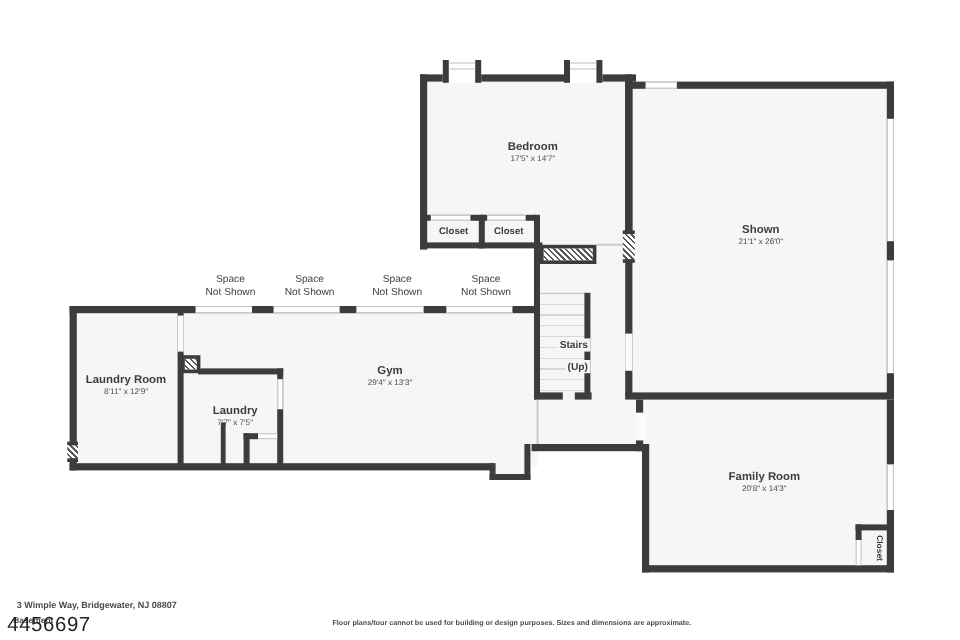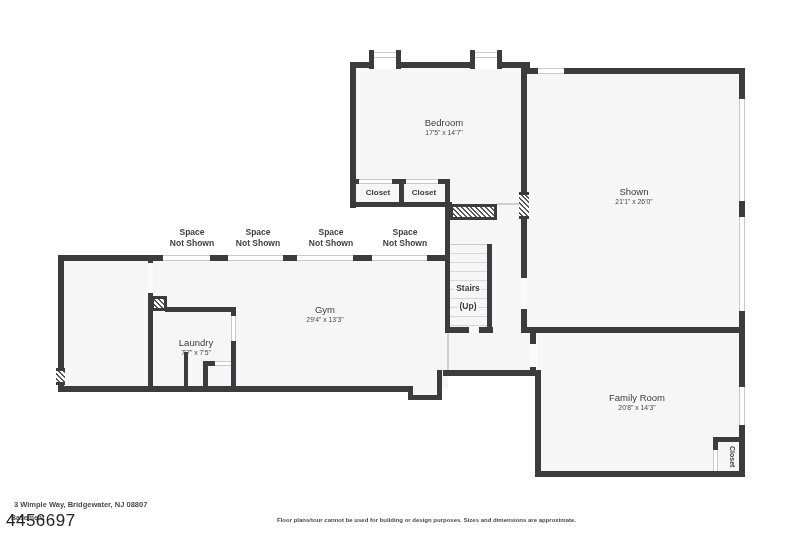--- a/index.html
+++ b/index.html
@@ -11,25 +11,25 @@
   .win-v{position:absolute;background:#ffffff;border-left:1px solid #c9c9cd;border-right:1px solid #c9c9cd;box-sizing:border-box;}
   .gap{position:absolute;background:#fbfbfc;}
   .thin-h{position:absolute;background:#d0d0d3;height:2px;}
   .thin-v{position:absolute;background:#d0d0d3;width:2px;}
   .hatch{position:absolute;background:repeating-linear-gradient(45deg,#ffffff 0 2px,#58585a 2px 3.4px);border:3px solid #3c3c3e;box-sizing:border-box;}
   .hatch-door{position:absolute;background:repeating-linear-gradient(45deg,#ffffff 0 2px,#58585a 2px 3.4px);border-top:3px solid #3c3c3e;border-bottom:3px solid #3c3c3e;box-sizing:border-box;}
   .bump{position:absolute;background:#ffffff;border-left:5px solid #3c3c3e;border-right:5px solid #3c3c3e;box-sizing:border-box;}
   .bump-glass{margin-top:2px;height:4px;border-top:1px solid #c9c9cd;border-bottom:1px solid #c9c9cd;}
   .treads{position:absolute;background:repeating-linear-gradient(180deg,#f6f6f7 0 8px,#d7d7da 8px 9px);border-top:1px solid #c9c9cd;box-sizing:border-box;}
   .room-label{position:absolute;text-align:center;color:#3d3d3f;}
-  .room-label .nm{font-weight:normal;font-size:9.5px;line-height:11px;display:block;}
+  .room-label .nm{font-weight:bold;font-size:9.5px;line-height:11px;display:block;}
   .room-label .dm{font-size:6.8px;line-height:9px;display:block;color:#48484a;}
   .closet-label{position:absolute;text-align:center;font-weight:bold;font-size:8px;color:#3d3d3f;}
-  .space-label{position:absolute;text-align:center;font-weight:bold;font-size:8.5px;line-height:11px;color:#414143;white-space:pre-line;}
-  .stairs-label{position:absolute;text-align:center;color:#3d3d3f;}
+  .space-label{position:absolute;text-align:center;font-weight:normal;font-size:8.5px;line-height:11px;color:#414143;white-space:pre-line;}
+  .stairs-label{position:absolute;text-align:right;color:#3d3d3f;}
   .stairs-label span{background:#f6f6f7;font-weight:bold;font-size:8.5px;line-height:11px;display:inline-block;padding:0 2px;}
   .vtext{position:absolute;writing-mode:vertical-rl;font-weight:bold;font-size:7px;color:#3d3d3f;text-align:center;}
   .addr{position:absolute;left:14px;top:500px;font-size:7.5px;font-weight:bold;color:#4a4a4c;}
   .floorname{position:absolute;left:11px;top:514px;font-size:7px;font-weight:bold;color:#525254;z-index:1;}
   .mls{position:absolute;left:6px;top:512px;font-size:17px;line-height:18px;color:#232325;z-index:2;letter-spacing:0.5px;}
   .disclaimer{position:absolute;left:277px;top:517px;font-size:6px;font-weight:bold;color:#4a4a4c;}
 </style>
 </head>
 <body>
 
@@ -113,20 +113,24 @@
   <div class="win-v" style="left:713px;top:450px;width:5px;height:21px;"></div>
 
   <div class="room-label" style="left:394px;top:117px;width:100px;">
     <span class="nm">Bedroom</span>
     <span class="dm">17'5" x 14'7"</span>
   </div>
   <div class="room-label" style="left:584px;top:186px;width:100px;">
     <span class="nm">Shown</span>
     <span class="dm">21'1" x 26'0"</span>
   </div>
+  <div class="room-label" style="left:55px;top:311px;width:100px;">
+    <span class="nm">Laundry Room</span>
+    <span class="dm">8'11" x 12'9"</span>
+  </div>
   <div class="room-label" style="left:146px;top:337px;width:100px;">
     <span class="nm">Laundry</span>
     <span class="dm">7'7" x 7'5"</span>
   </div>
   <div class="room-label" style="left:587px;top:392px;width:100px;">
     <span class="nm">Family Room</span>
     <span class="dm">20'8" x 14'3"</span>
   </div>
   <div class="room-label" style="left:275px;top:304px;width:100px;">
     <span class="nm">Gym</span>

